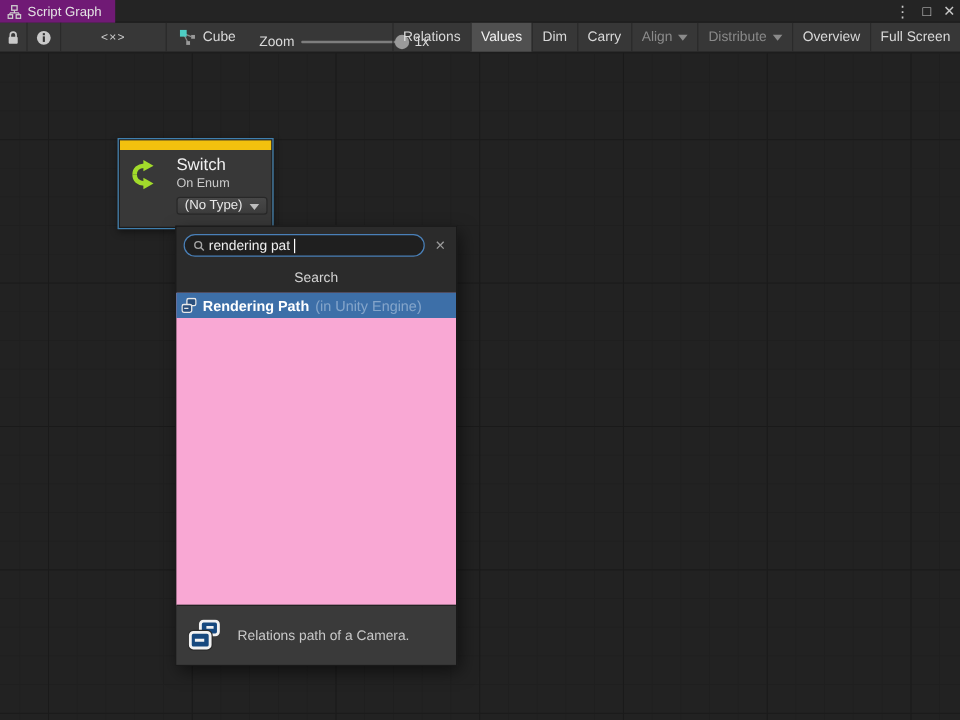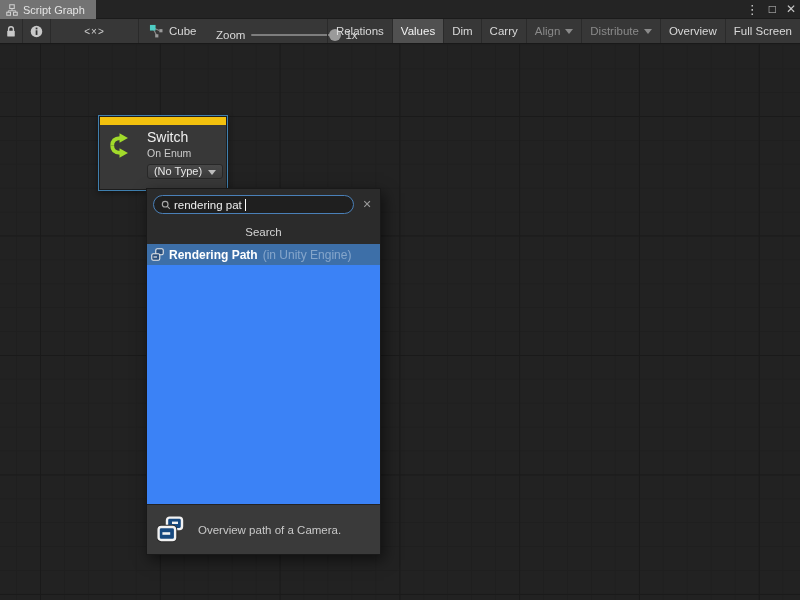--- a/index.html
+++ b/index.html
@@ -1,21 +1,21 @@
 <!DOCTYPE html>
 <html><head>
 <meta charset="utf-8">
 <style>
   html,body{margin:0;padding:0;background:#111;}
   *{box-sizing:border-box;font-family:"Liberation Sans","DejaVu Sans",sans-serif;}
   .screen{position:relative;width:800px;height:600px;background:#222;overflow:hidden;user-select:none;}
 
   
   .titlebar{position:absolute;left:0;top:0;width:800px;height:19px;background:#242424;border-bottom:1px solid #1b1b1b;}
-  .tab{position:absolute;left:0;top:0;height:19px;width:96px;background:#737373;display:flex;align-items:center;gap:5px;padding:0 6px;color:#e4e4e4;font-size:11px;}
+  .tab{position:absolute;left:0;top:0;height:19px;width:96px;background:#701a75;display:flex;align-items:center;gap:5px;padding:0 6px;color:#e4e4e4;font-size:11px;}
   .winctl{position:absolute;right:4px;top:0;height:19px;display:flex;align-items:center;gap:10px;color:#c8c8c8;font-size:12px;}
   .winctl span{cursor:default;line-height:19px;}
   .winctl .menu-glyph{font-size:13px;}
 
   
   .toolbar{position:absolute;left:0;top:19px;width:800px;height:25px;background:#373737;border-bottom:1px solid #191919;color:#d9d9d9;font-size:11.5px;}
   .tbtn{position:absolute;top:0;height:24px;display:flex;align-items:center;justify-content:center;border-right:1px solid #2a2a2a;}
   .btn-lock{left:0;width:23px;}
   .btn-info{left:23px;width:28px;}
   .btn-code{left:51px;width:88px;color:#cfcfcf;font-size:10px;letter-spacing:1px;}
@@ -52,21 +52,21 @@
   .node-dd .dd-caret{border-top-color:#bdbdbd;margin-left:4px;transform:translateY(1px);}
 
   
   .finder{position:absolute;left:146px;top:144px;width:235px;height:367px;background:#2b2b2b;border:1px solid #191919;box-shadow:3px 5px 14px rgba(0,0,0,.55);}
   .finder-head{position:relative;height:30px;}
   .search-input{position:absolute;left:6px;top:6px;width:201px;height:19px;background:#1f1f1f;border:1px solid #4a80b8;border-radius:10px;display:flex;align-items:center;padding:0 7px;gap:3px;}
   .search-text{color:#eeeeee;font-size:11.5px;white-space:nowrap;}
   .caret-bar{width:1px;height:12px;background:#ffffff;}
   .clear-x{position:absolute;right:5px;top:6px;width:16px;height:19px;color:#9a9a9a;font-size:11px;display:flex;align-items:center;justify-content:center;}
   .finder-group{height:25px;display:flex;align-items:center;justify-content:center;color:#d4d4d4;font-size:11.5px;}
-  .finder-list{position:absolute;left:0;top:55px;width:233px;height:261px;background:#3b82f6;}
+  .finder-list{position:absolute;left:0;top:55px;width:233px;height:261px;background:#f9a8d4;}
   .result-row{height:21px;display:flex;align-items:center;gap:5px;padding:0 4px;}
   .result-row.selected{background:#3d6fa8;}
   .result-name{color:#ffffff;font-size:12px;font-weight:bold;white-space:nowrap;}
   .result-ctx{color:rgba(220,230,245,.45);font-size:12px;white-space:nowrap;}
   .finder-desc{position:absolute;left:0;bottom:0;width:233px;height:50px;background:#3a3a3a;border-top:1px solid #232323;display:flex;align-items:center;gap:14px;padding:0 10px;}
   .desc-text{color:#c9c9c9;font-size:11.5px;}
 
   svg{display:block;}
 </style>
 </head>
@@ -222,18 +222,18 @@
       <div class="finder-desc">
         <span>
           <svg width="27" height="27" viewBox="0 0 27 27">
             <rect x="10" y="1.6" width="15" height="11.5" rx="2.6" fill="#17497f" stroke="#f2f2f2" stroke-width="2.4"></rect>
             <rect x="1.6" y="11" width="16.5" height="13" rx="2.6" fill="#17497f" stroke="#2b2b2b" stroke-width="4.4"></rect>
             <rect x="1.6" y="11" width="16.5" height="13" rx="2.6" fill="#17497f" stroke="#f2f2f2" stroke-width="2.4"></rect>
             <line x1="5.4" y1="17.5" x2="13.2" y2="17.5" stroke="#f2f2f2" stroke-width="2.6"></line>
             <line x1="15" y1="6.8" x2="21" y2="6.8" stroke="#f2f2f2" stroke-width="2.4"></line>
           </svg>
         </span>
-        <span class="desc-text">Overview path of a Camera.</span>
+        <span class="desc-text">Relations path of a Camera.</span>
       </div>
     </div>
 
   </div>
 </div>
 
 </body></html>

